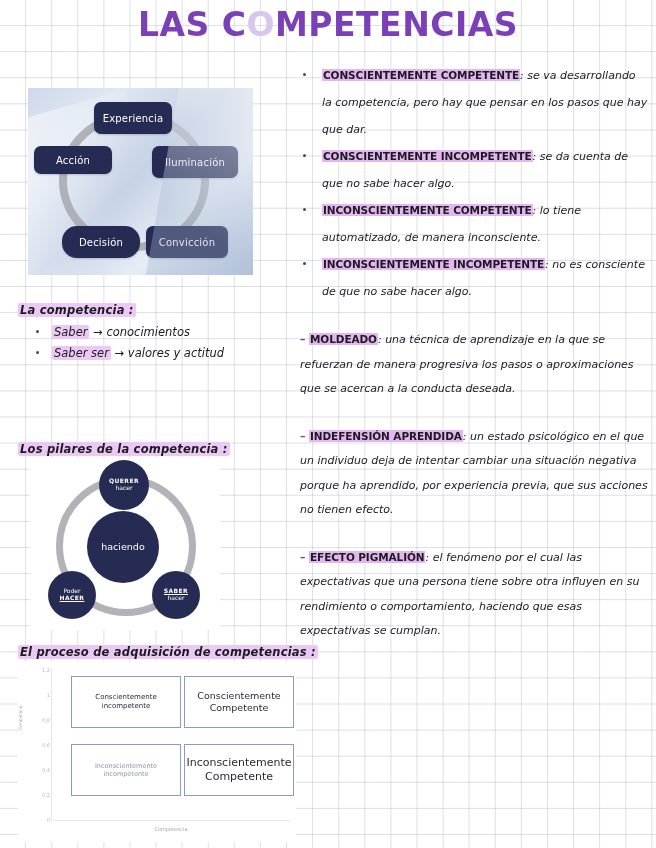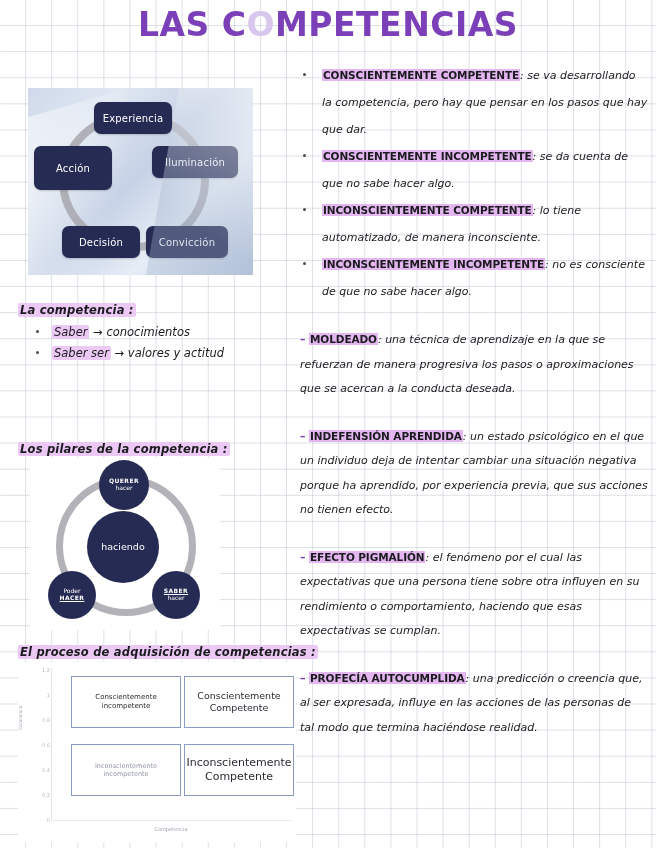--- a/index.html
+++ b/index.html
@@ -108,23 +108,23 @@
     font-size: 10px;
     letter-spacing: .2px;
     display: flex;
     align-items: center;
     justify-content: center;
     text-align: center;
     box-shadow: 0 1px 2px rgba(0,0,0,.18);
     margin-top: 6px;
   }
   .chip-experiencia { left: 66px;  top: 8px;   width: 78px; height: 32px; }
-  .chip-accion      { left: 6px;   top: 52px;  width: 78px; height: 44px; }
+  .chip-accion      { left: 6px;   top: 52px;  width: 78px; height: 28px; }
   .chip-iluminacion { left: 124px; top: 52px;  width: 86px; height: 32px; }
-  .chip-decision    { left: 34px;  top: 132px; width: 78px; height: 32px; }
+  .chip-decision    { left: 34px;  top: 132px; width: 78px; height: 32px; border-radius: 15px; }
   .chip-conviccion  { left: 118px; top: 132px; width: 82px; height: 32px; }
 
   
   .left-list {
     position: absolute;
     left: 34px;
     top: 322px;
     width: 250px;
   }
   .li {
@@ -409,19 +409,15 @@
     <div class="r-para">
       <span class="r-dash">–</span>
       <span class="r-term">INDEFENSIÓN APRENDIDA</span><span>: </span><span>un estado psicológico en el que un individuo deja de intentar cambiar una situación negativa porque ha aprendido, por experiencia previa, que sus acciones no tienen efecto.</span>
     </div>
 
     <div class="r-para">
       <span class="r-dash">–</span>
       <span class="r-term">EFECTO PIGMALIÓN</span><span>: </span><span>el fenómeno por el cual las expectativas que una persona tiene sobre otra influyen en su rendimiento o comportamiento, haciendo que esas expectativas se cumplan.</span>
     </div>
 
-    <div class="r-para">
-      <span class="r-dash">–</span>
-      <span class="r-term">PROFECÍA AUTOCUMPLIDA</span><span>: </span><span>una predicción o creencia que, al ser expresada, influye en las acciones de las personas de tal modo que termina haciéndose realidad.</span>
-    </div>
 
   </div>
 </div>
 
 </body></html>

